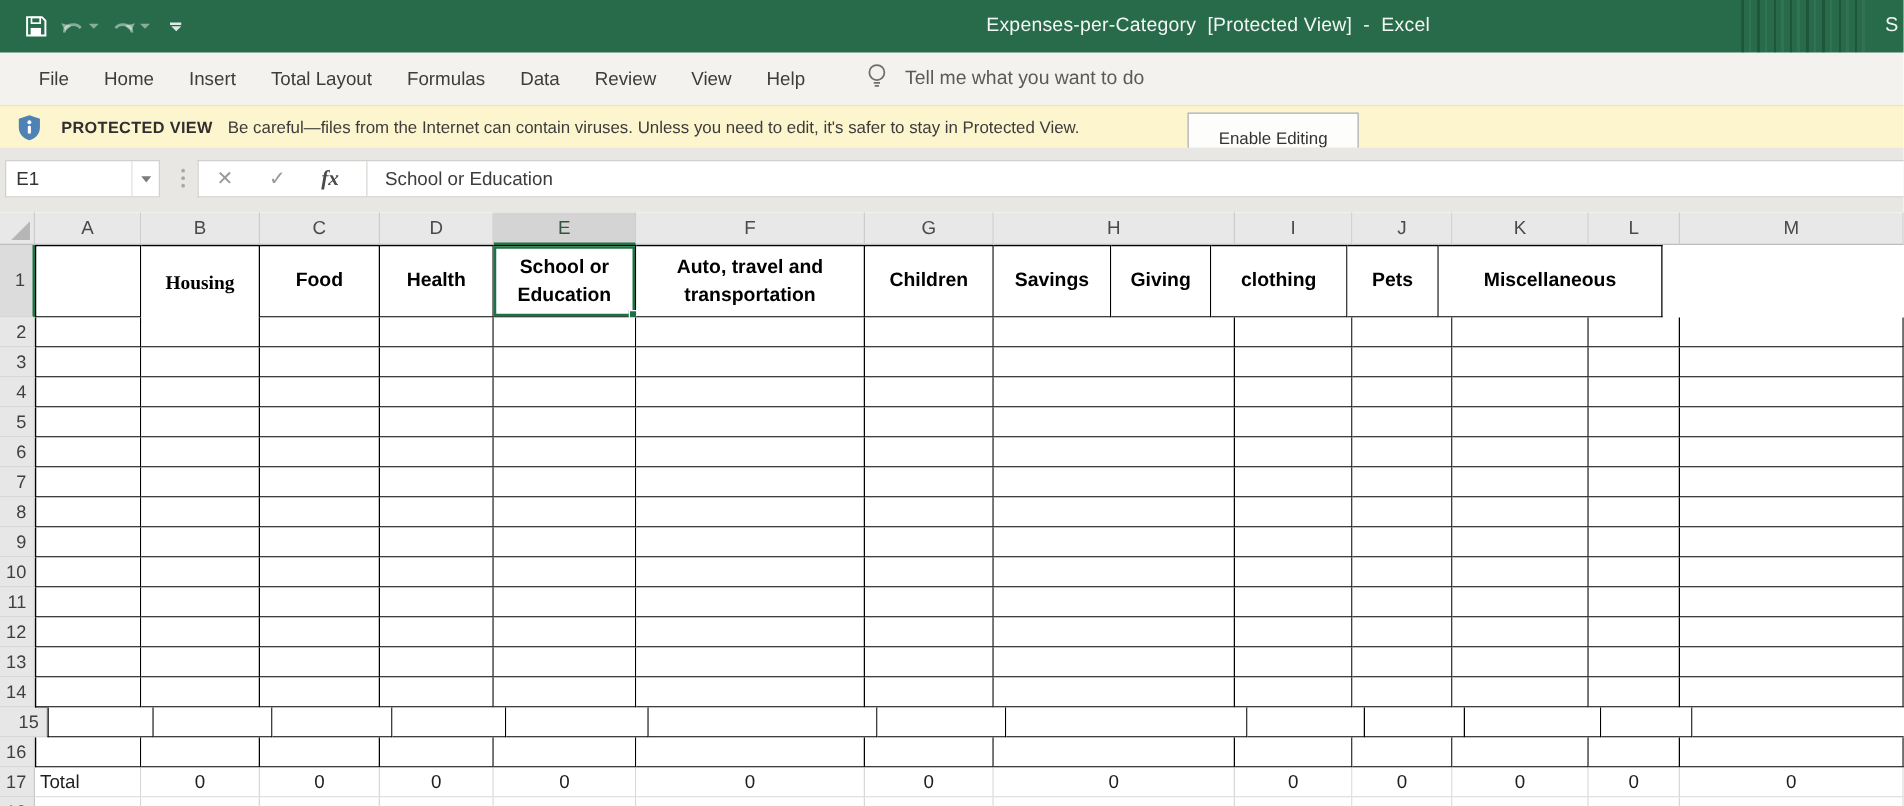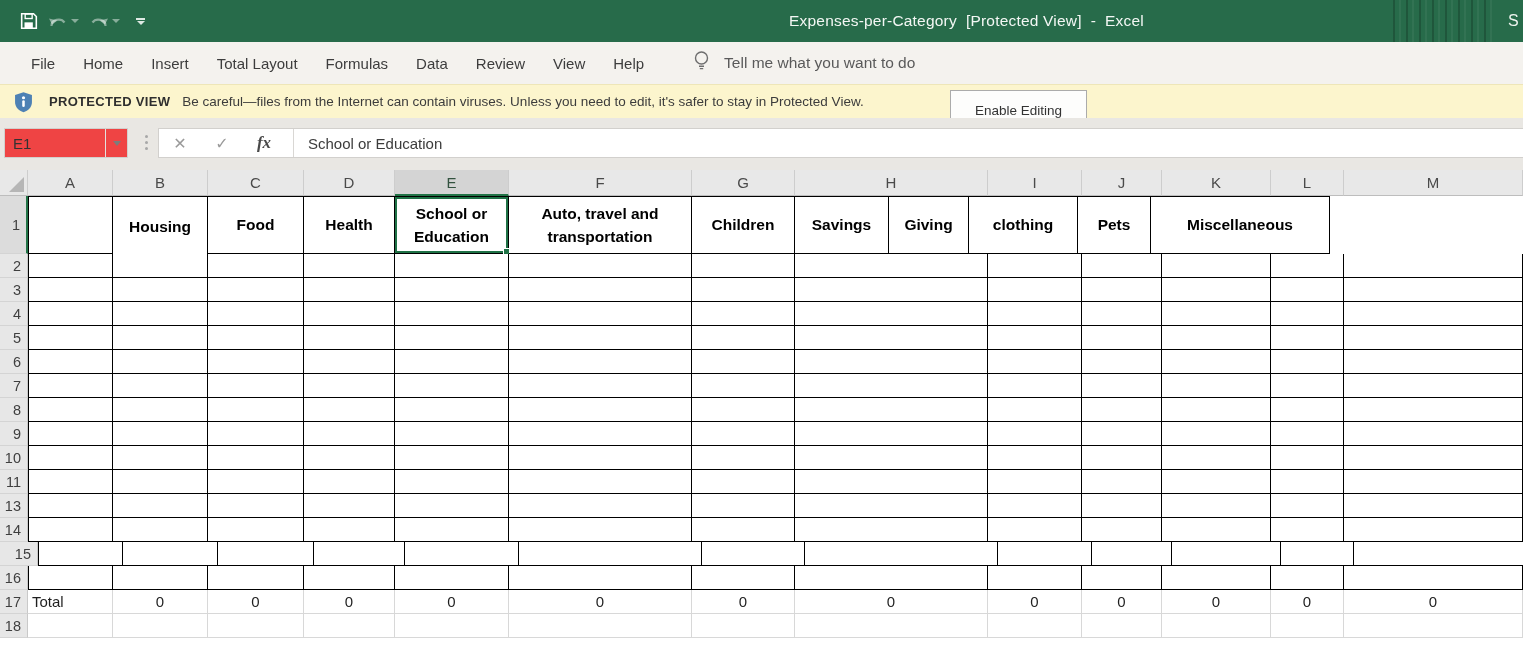--- a/index.html
+++ b/index.html
@@ -32,21 +32,21 @@
   .protbar { position:relative; height:34px; background:#fcf5cd; border-top:1px solid #eee6b8;
     display:flex; align-items:center; }
   .shield { margin:0 16px 0 14px; display:flex; align-items:center; }
   .prot-label { font-weight:bold; font-size:13px; color:#2f2f2f; letter-spacing:.3px; margin-right:12px; }
   .prot-msg { font-size:13.5px; color:#3c3c3c; }
   .enable-btn { position:absolute; left:950px; top:5px; width:137px; height:40px; background:#fdfdfc;
     border:1px solid #ababab; font-size:13.5px; color:#333; font-family:inherit; text-align:center; }
 
   
   .formulabar { position:relative; height:52px; background:#e9e7e3; }
-  .namebox { position:absolute; left:4px; top:10px; width:124px; height:30px; background:#ef4444;
+  .namebox { position:absolute; left:4px; top:10px; width:124px; height:30px; background:#ffffff;
     border:1px solid #d2d0cd; display:flex; align-items:center; }
   .namebox-text { flex:1; padding-left:8px; font-size:15px; color:#333; }
   .namebox-arrow { width:22px; height:100%; border-left:1px solid #e3e1de; display:flex; align-items:center; justify-content:center; }
   .nb-chevron { width:0; height:0; border-left:4px solid transparent; border-right:4px solid transparent; border-top:5px solid #7c7c7c; }
   .dots-sep { position:absolute; left:145px; top:17px; display:flex; flex-direction:column; gap:3px; }
   .dots-sep i { width:3px; height:3px; border-radius:50%; background:#a8a8a8; }
   .fx-panel { position:absolute; left:158px; top:10px; right:0; height:30px; background:#fff;
     border:1px solid #d2d0cd; border-right:none; display:flex; align-items:center; }
   .fxbtn { width:42px; text-align:center; font-size:16px; color:#9a9a9a; }
   .fx-glyph { font-family:"Liberation Serif","DejaVu Serif",serif; font-style:italic; font-size:17px; color:#4a4a4a; font-weight:bold; }
@@ -190,21 +190,21 @@
         <div class="col-h" style="width: 109px;">K</div>
         <div class="col-h" style="width: 73px;">L</div>
         <div class="col-h" style="width: 179px;">M</div>
       </div>
   </div>
   <div>
       <div class="row tbl first" style="height: 58px;">
         <div class="row-h sel" style="height: 58px;">1</div>
         <div class="cells">
           <div class="cell hdr" style="width: 85px; height: 58px;"></div>
-          <div class="cell hdr" style="width: 95px; height: 62px;">Housing</div>
+          <div class="cell hdr" style="width: 95px; height: 62px; font-family: Liberation Serif, serif;">Housing</div>
           <div class="cell hdr" style="width: 96px; height: 58px;">Food</div>
           <div class="cell hdr" style="width: 91px; height: 58px;">Health</div>
           <div class="cell hdr" style="width: 114px; height: 58px;">School or Education<div class="sel-outline">
               <div class="fill-handle"></div>
             </div></div>
           <div class="cell hdr" style="width: 183px; height: 58px;">Auto, travel and transportation</div>
           <div class="cell hdr" style="width: 103px; height: 58px;">Children</div>
           <div class="cell hdr" style="width: 94px; height: 58px;">Savings</div>
           <div class="cell hdr" style="width: 80px; height: 58px;">Giving</div>
           <div class="cell hdr" style="width: 109px; height: 58px;">clothing</div>
@@ -369,20 +369,38 @@
           <div class="cell" style="width: 193px; height: 24px;"></div>
           <div class="cell" style="width: 94px; height: 24px;"></div>
           <div class="cell" style="width: 80px; height: 24px;"></div>
           <div class="cell" style="width: 109px; height: 24px;"></div>
           <div class="cell" style="width: 73px; height: 24px;"></div>
           <div class="cell" style="width: 179px; height: 24px;"></div>
         </div>
       </div>
       <div class="row tbl" style="height: 24px;">
         <div class="row-h" style="height: 24px;">11</div>
+        <div class="cells">
+          <div class="cell" style="width: 85px; height: 24px;"></div>
+          <div class="cell" style="width: 95px; height: 24px;"></div>
+          <div class="cell" style="width: 96px; height: 24px;"></div>
+          <div class="cell" style="width: 91px; height: 24px;"></div>
+          <div class="cell" style="width: 114px; height: 24px;"></div>
+          <div class="cell" style="width: 183px; height: 24px;"></div>
+          <div class="cell" style="width: 103px; height: 24px;"></div>
+          <div class="cell" style="width: 193px; height: 24px;"></div>
+          <div class="cell" style="width: 94px; height: 24px;"></div>
+          <div class="cell" style="width: 80px; height: 24px;"></div>
+          <div class="cell" style="width: 109px; height: 24px;"></div>
+          <div class="cell" style="width: 73px; height: 24px;"></div>
+          <div class="cell" style="width: 179px; height: 24px;"></div>
+        </div>
+      </div>
+      <div class="row tbl" style="height: 24px;">
+        <div class="row-h" style="height: 24px;">12</div>
         <div class="cells">
           <div class="cell" style="width: 85px; height: 24px;"></div>
           <div class="cell" style="width: 95px; height: 24px;"></div>
           <div class="cell" style="width: 96px; height: 24px;"></div>
           <div class="cell" style="width: 91px; height: 24px;"></div>
           <div class="cell" style="width: 114px; height: 24px;"></div>
           <div class="cell" style="width: 183px; height: 24px;"></div>
           <div class="cell" style="width: 103px; height: 24px;"></div>
           <div class="cell" style="width: 193px; height: 24px;"></div>
           <div class="cell" style="width: 94px; height: 24px;"></div>

